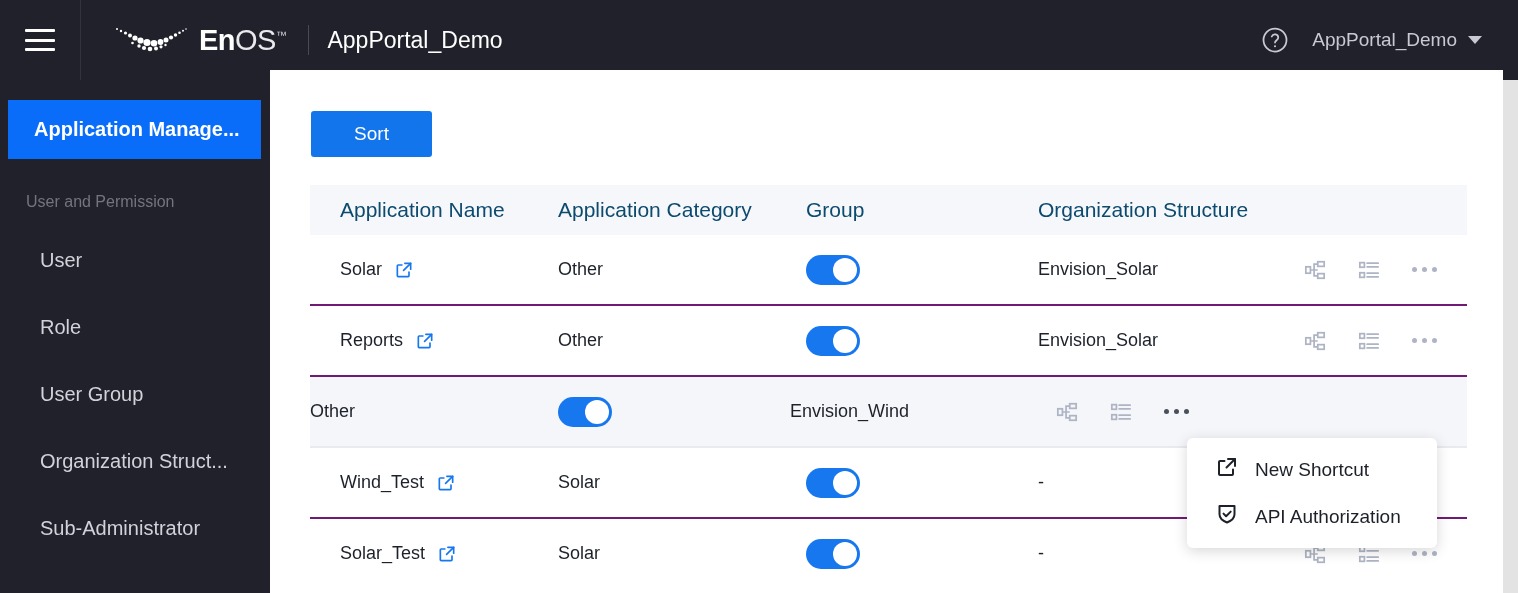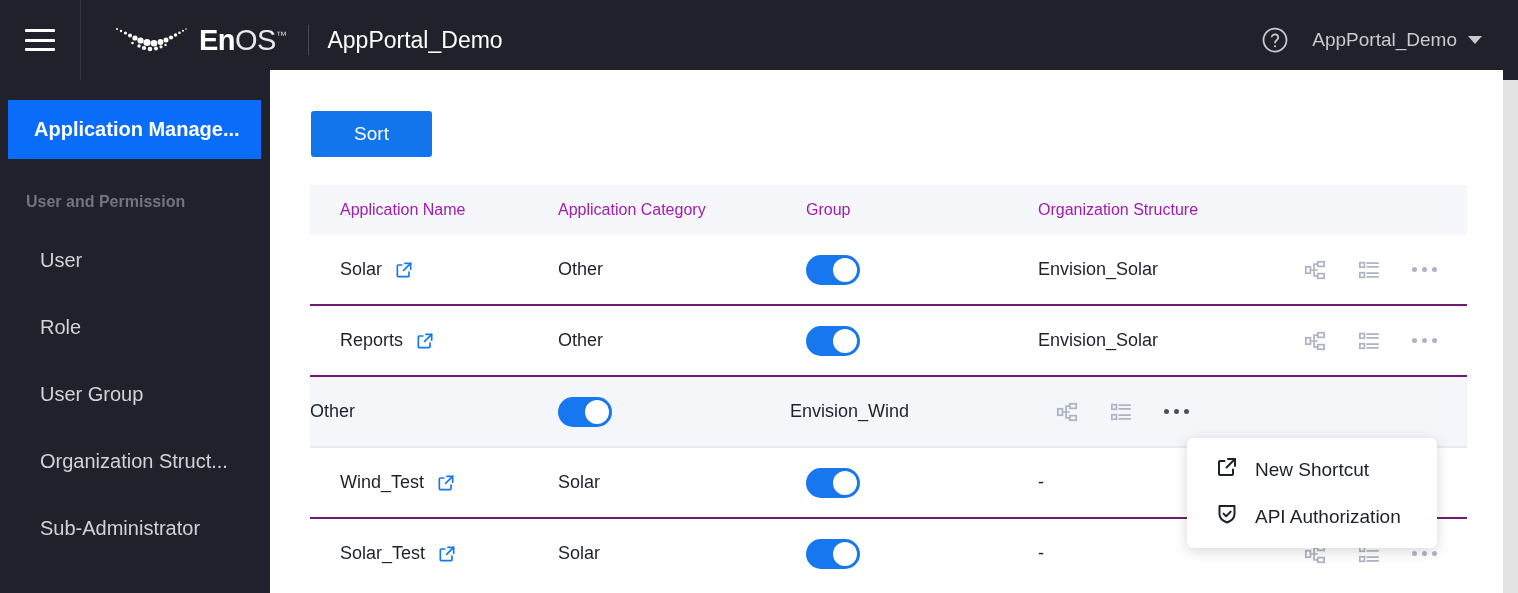--- a/index.html
+++ b/index.html
@@ -67,21 +67,21 @@
     width: 270px; height: 513px;
     background: #21212b;
     padding-top: 20px;
     overflow: hidden;
   }
   .nav-group-title {
     color: #74747f; font-size: 16px;
     padding: 0 0 0 26px; height: 26px; line-height: 26px;
     margin-bottom: 12px;
   }
-  .nav-group-title.second { margin-top: 30px; font-weight: bold; }
+  .nav-group-title.second { margin-top: 30px; }
   .nav-item {
     height: 59px; display: flex; align-items: center;
     padding-left: 40px;
     color: #d2d2da; font-size: 20px;
     cursor: pointer;
   }
   .nav-item.active {
     background: #0a6dfa;
     color: #ffffff; font-weight: 700;
     margin: 0 9px 2px 8px;
@@ -108,21 +108,21 @@
     background: #1275ec; color: #ffffff;
     font-size: 19px; border: none; border-radius: 3px;
     cursor: pointer;
     font-family: "Liberation Sans", sans-serif;
   }
 
   .table { position: absolute; top: 115px; left: 40px; width: 1157px; }
   .thead {
     display: flex; align-items: center;
     height: 50px; background: #f6f7fb;
-    color: #a21caf; font-size: 16px;
+    color: #0c4a6e; font-size: 21px;
   }
   .trow {
     display: flex; align-items: center;
     height: 71px;
     border-bottom: 2px solid #701a75;
     color: #1d2129; font-size: 18px;
   }
   .trow.highlight { background: #f5f6fa; border-bottom-color: #e8eaef; }
 
   .col-name   { width: 248px; padding-left: 30px; display: flex; align-items: center; gap: 12px; }

